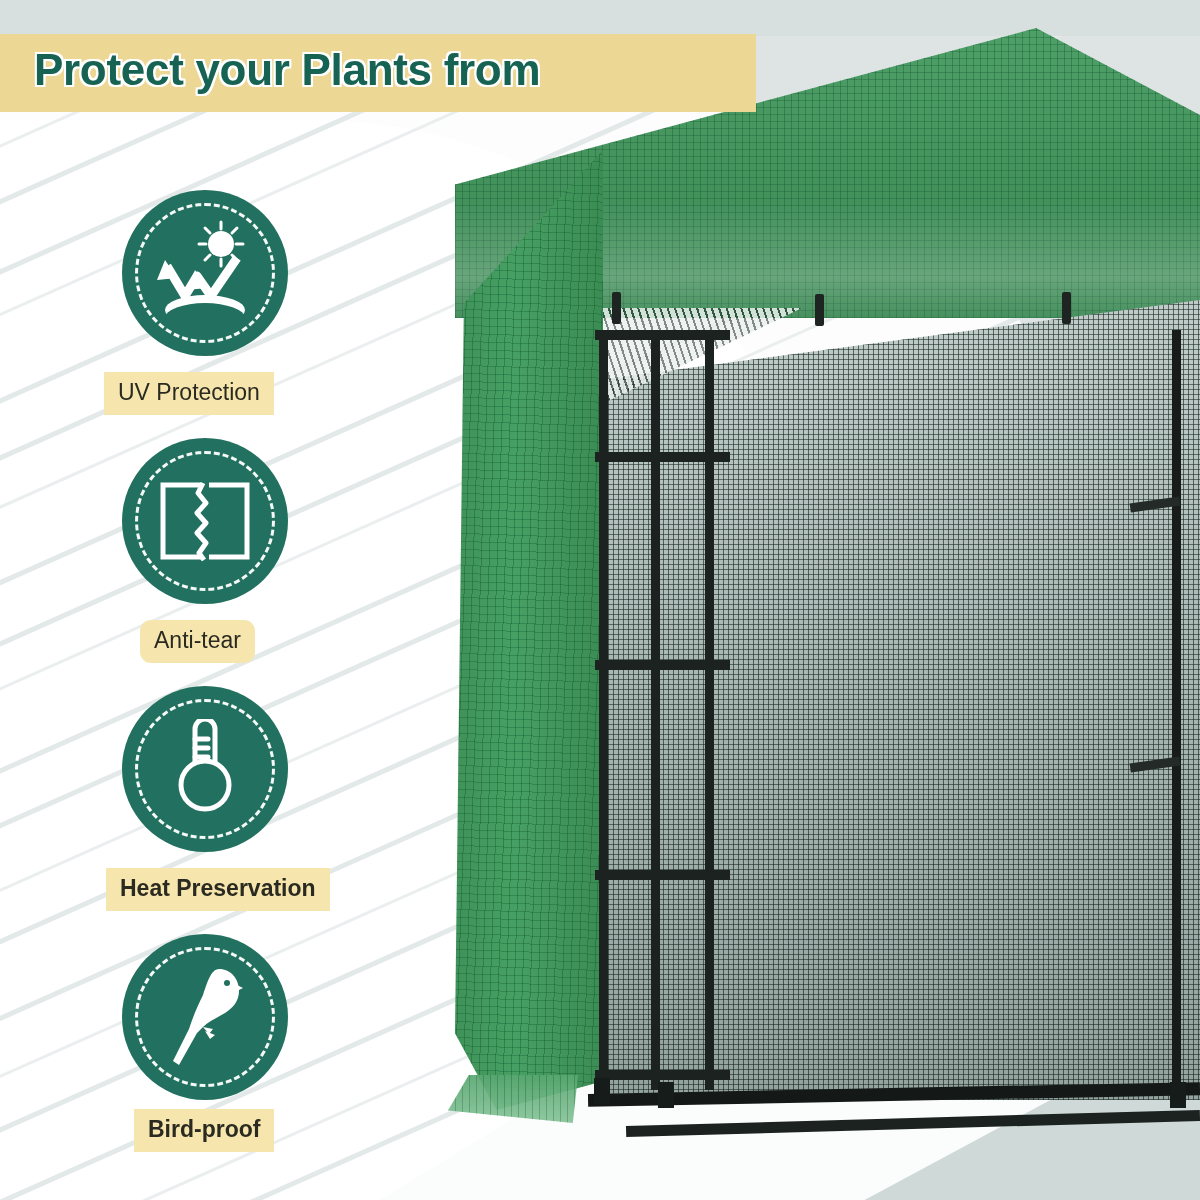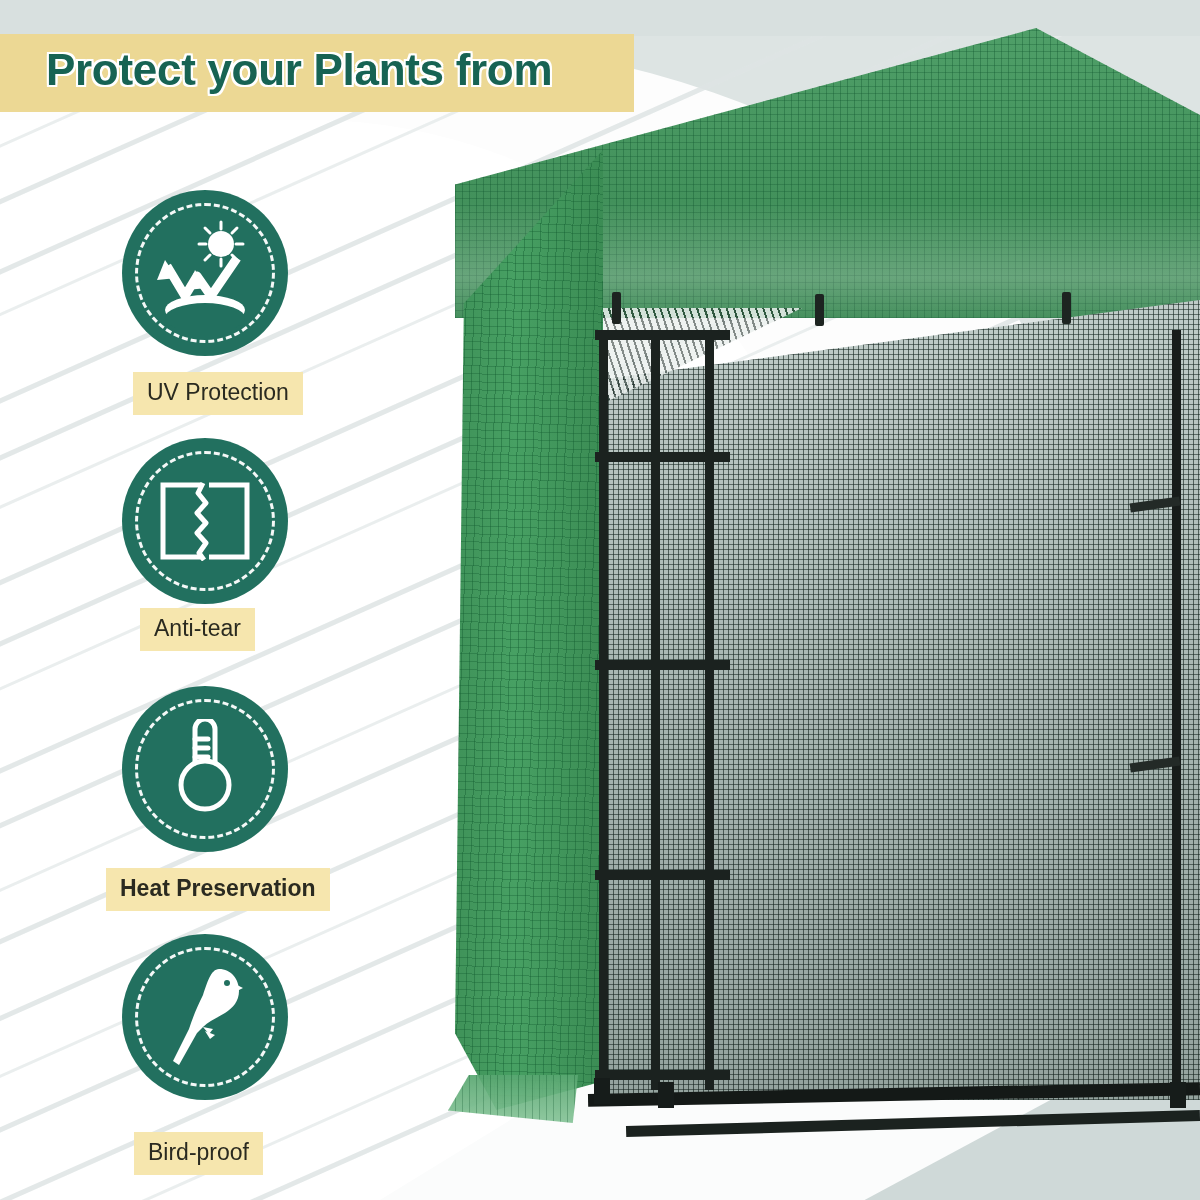--- a/index.html
+++ b/index.html
@@ -88,23 +88,23 @@
     height: 230px;
     background: #fbfcfc;
     clip-path: polygon(0 100%, 42% 8%, 100% 0, 100% 100%);
   }
 
   
   .headline {
     position: absolute;
     left: 0;
     top: 34px;
-    width: 634px;
+    width: 756px;
     background: #ecd894;
-    padding: 8px 0 14px 12px;
+    padding: 8px 0 14px 0;
     box-sizing: border-box;
   }
   .headline .line {
     color: #176353;
     font-size: 44px;
     font-weight: bold;
     line-height: 56px;
     letter-spacing: -0.3px;
     padding-left: 34px;
     white-space: nowrap;
@@ -411,37 +411,37 @@
               </g>
               <path d="M92,40 L66,78 L52,58 L40,78 L22,48" fill="none" stroke-width="9" stroke-linejoin="round" stroke-linecap="butt"></path>
               <path d="M20,42 L12,62 L32,60 Z" stroke="none"></path>
               <path d="M50,52 L42,72 L62,70 Z" stroke="none"></path>
               <ellipse cx="60" cy="92" rx="40" ry="15" stroke="none"></ellipse>
             </g>
             <ellipse cx="60" cy="100" rx="40" ry="15" fill="#22705f"></ellipse>
           </svg>
         </div>
       </div>
-      <div class="chip" style="left:133px; top:182px;">UV Protection</div>
+      <div class="chip" style="left:104px; top:182px;">UV Protection</div>
     </div>
 
     <div class="feature" style="top:248px;">
       <div class="badge" style="top:0px;">
         <div class="dash-ring"></div>
         <div class="glyph">
           <svg width="96" height="80" viewBox="0 0 96 80">
             <g fill="none" stroke="#ffffff" stroke-width="5">
               <path d="M44,4 L6,4 L6,76 L44,76"></path>
               <path d="M52,4 L90,4 L90,76 L52,76"></path>
             </g>
             <path d="M46,2 L41,12 L49,22 L40,32 L49,42 L40,52 L49,62 L42,72 L47,79" fill="none" stroke="#ffffff" stroke-width="5" stroke-linejoin="round"></path>
           </svg>
         </div>
       </div>
-      <div class="chip" style="left:140px; top:170px;">Anti-tear</div>
+      <div class="chip" style="left:140px; top:182px;border-radius:11px;">Anti-tear</div>
     </div>
 
     <div class="feature" style="top:496px;">
       <div class="badge" style="top:0px;">
         <div class="dash-ring"></div>
         <div class="glyph">
           <svg width="88" height="100" viewBox="0 0 88 100">
             <g fill="none" stroke="#ffffff" stroke-width="5" stroke-linecap="round">
               <path d="M34,44 L34,10 a10,10 0 0 1 20,0 L54,44"></path>
               <circle cx="44" cy="66" r="24"></circle>
@@ -466,18 +466,18 @@
                        L22,102 L16,98 L32,66
                        C36,54 40,44 46,32 C50,20 54,6 62,6 Z"></path>
               <path d="M80,22 l6,3 l-6,3 z"></path>
               <circle cx="70" cy="20" r="3" fill="#22705f"></circle>
               <path d="M46,64 l10,2 l-4,5 z"></path>
               <path d="M48,68 l10,4 l-5,4 z"></path>
             </g>
           </svg>
         </div>
       </div>
-      <div class="chip" style="left:134px; top:198px;">Bird-proof</div>
+      <div class="chip" style="left:134px; top:175px;font-weight:bold;">Bird-proof</div>
     </div>
 
   </div>
 
 </div>
 
 </body></html>

